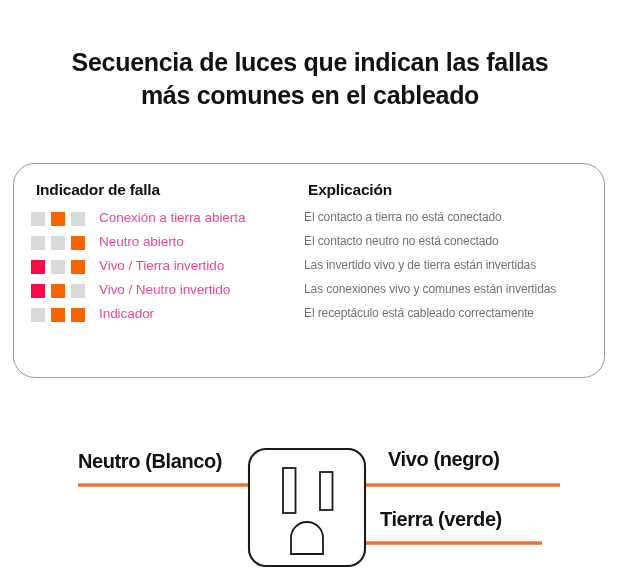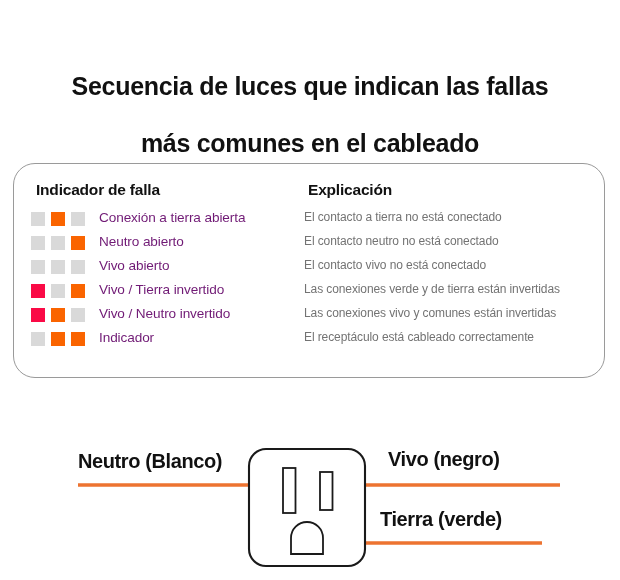--- a/index.html
+++ b/index.html
@@ -24,21 +24,20 @@
     width: 620px;
     text-align: center;
   }
   .title-line {
     font-size: 25px;
     font-weight: bold;
     line-height: 33px;
     letter-spacing: -0.3px;
     color: #111111;
     white-space: nowrap;
-    margin-top: 24px;
   }
 
   
   .card {
     position: absolute;
     left: 13px;
     top: 163px;
     width: 592px;
     height: 215px;
     box-sizing: border-box;
@@ -88,21 +87,21 @@
     width: 14px;
     height: 14px;
     display: block;
   }
 
   .row-label {
     position: absolute;
     left: 85px;
     top: 2px;
     font-size: 13.6px;
-    color: #701a75;
+    color: #ec4899;
     letter-spacing: -0.1px;
     white-space: nowrap;
   }
   .row-expl {
     position: absolute;
     left: 290px;
     top: 2px;
     font-size: 12px;
     color: #737373;
     letter-spacing: -0.1px;
@@ -157,35 +156,26 @@
           <div class="leds">
             <span class="led" style="background: rgb(217, 217, 217);"></span>
             <span class="led" style="background: rgb(217, 217, 217);"></span>
             <span class="led" style="background: rgb(250, 100, 0);"></span>
           </div>
           <div class="row-label">Neutro abierto</div>
           <div class="row-expl">El contacto neutro no está conectado</div>
         </div>
         <div class="row">
           <div class="leds">
-            <span class="led" style="background: rgb(217, 217, 217);"></span>
-            <span class="led" style="background: rgb(217, 217, 217);"></span>
-            <span class="led" style="background: rgb(217, 217, 217);"></span>
-          </div>
-          <div class="row-label">Vivo abierto</div>
-          <div class="row-expl">El contacto vivo no está conectado</div>
-        </div>
-        <div class="row">
-          <div class="leds">
             <span class="led" style="background: rgb(250, 10, 70);"></span>
             <span class="led" style="background: rgb(217, 217, 217);"></span>
             <span class="led" style="background: rgb(250, 100, 0);"></span>
           </div>
           <div class="row-label">Vivo / Tierra invertido</div>
-          <div class="row-expl">Las conexiones verde y de tierra están invertidas</div>
+          <div class="row-expl">Las invertido vivo y de tierra están invertidas</div>
         </div>
         <div class="row">
           <div class="leds">
             <span class="led" style="background: rgb(250, 10, 70);"></span>
             <span class="led" style="background: rgb(250, 100, 0);"></span>
             <span class="led" style="background: rgb(217, 217, 217);"></span>
           </div>
           <div class="row-label">Vivo / Neutro invertido</div>
           <div class="row-expl">Las conexiones vivo y comunes están invertidas</div>
         </div>

